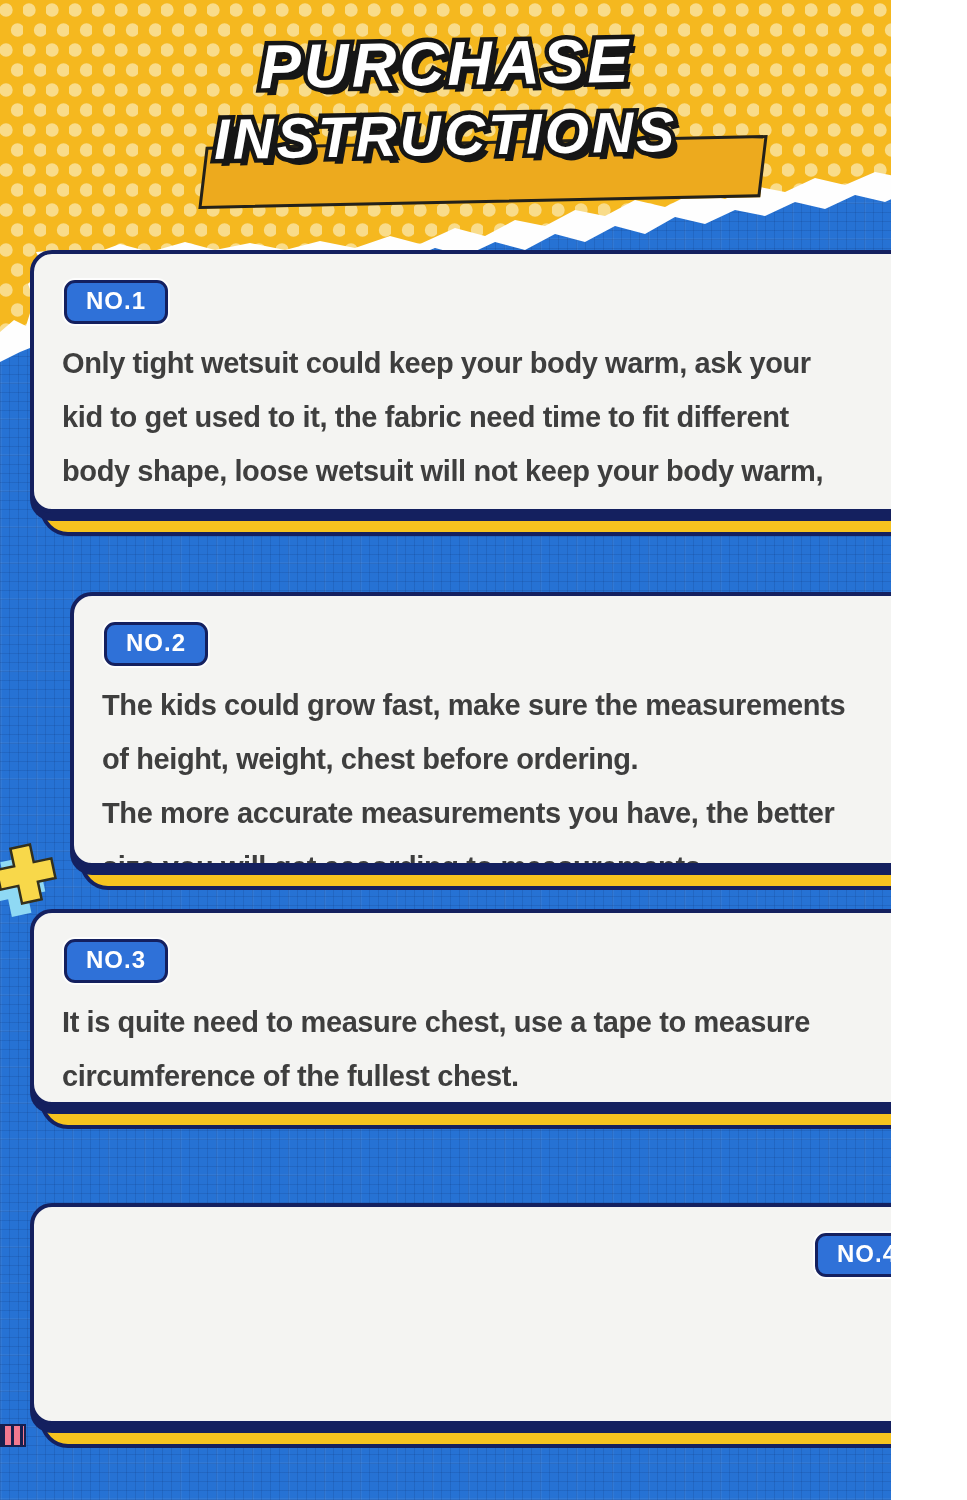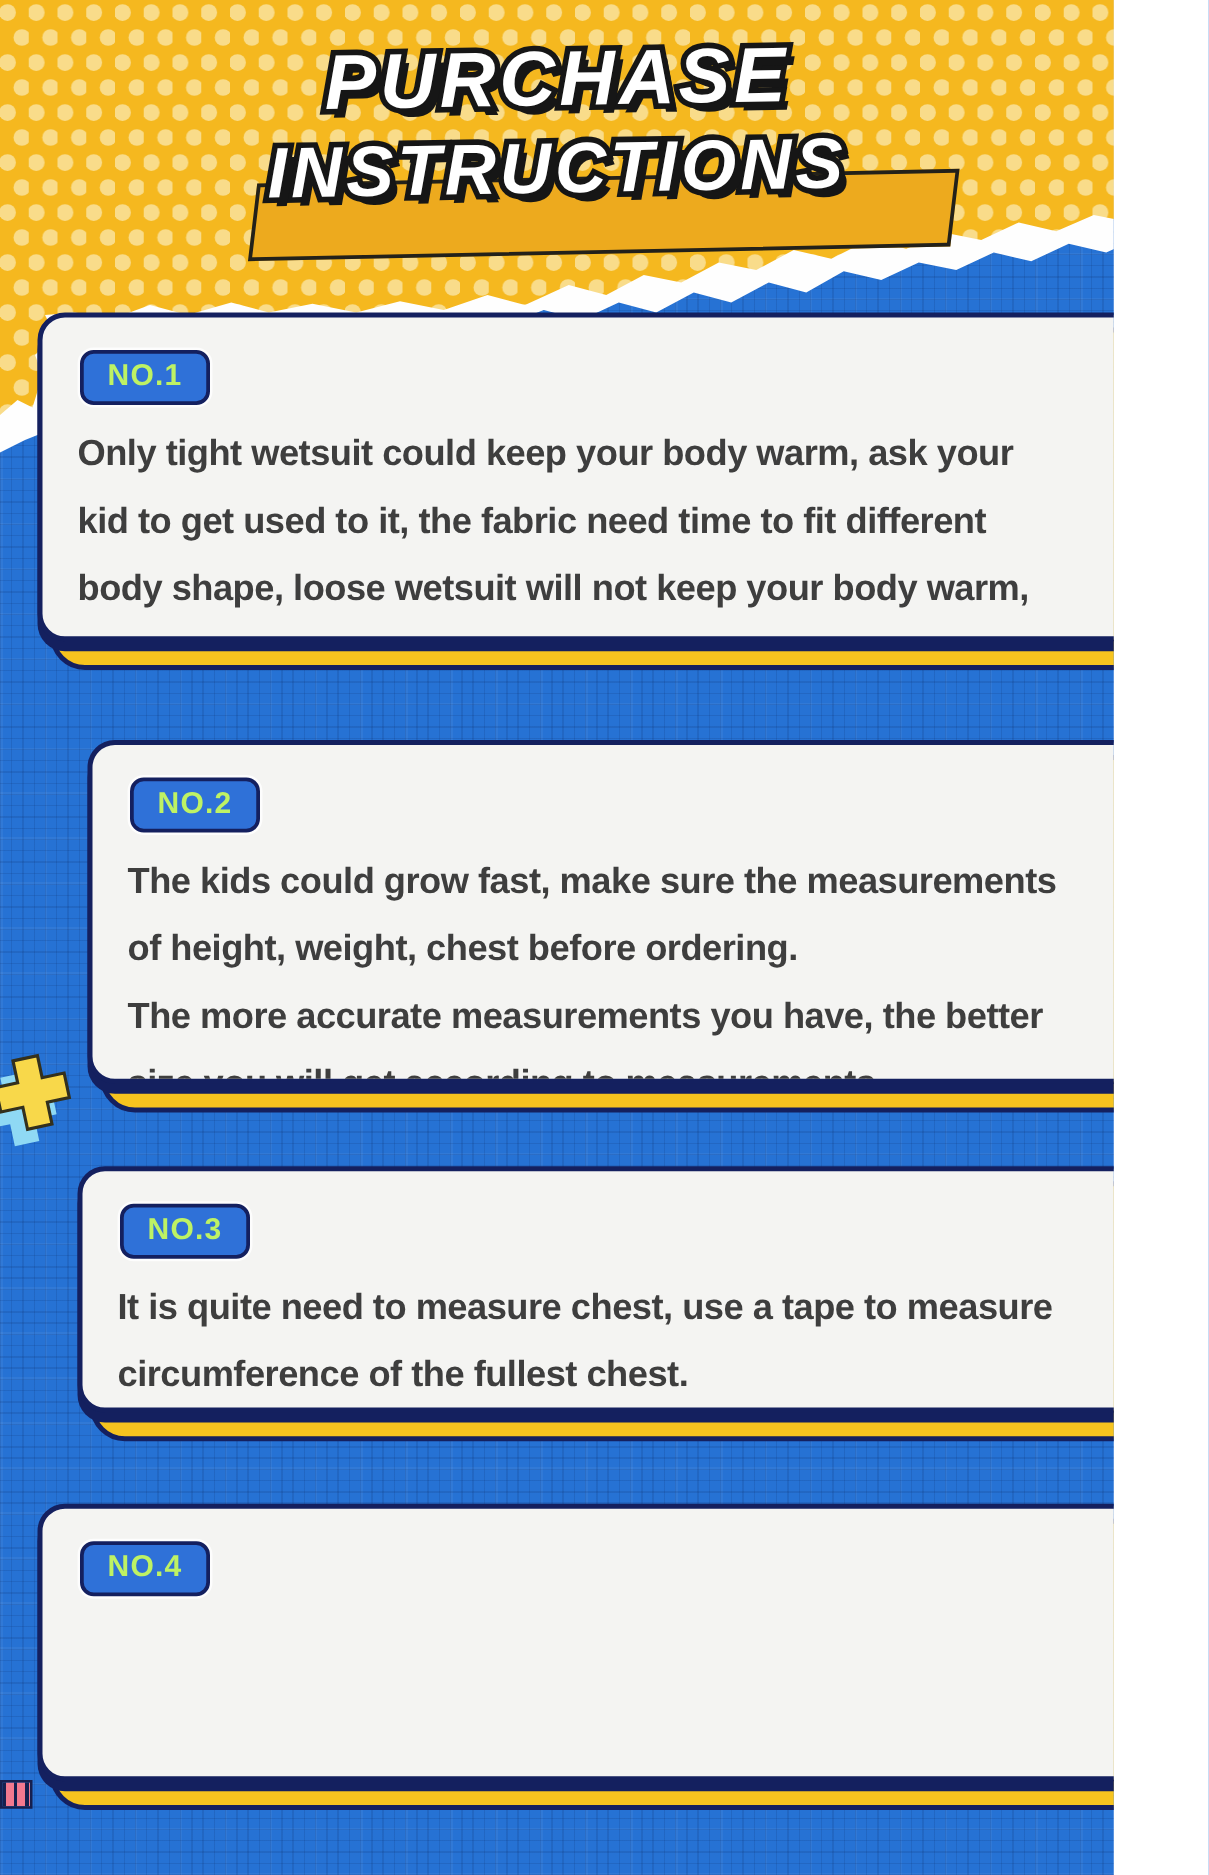--- a/index.html
+++ b/index.html
@@ -46,34 +46,34 @@
     background:#f4f4f2;border:4px solid #14205f;border-radius:22px;
     box-shadow:0 8px 0 #14205f;
     overflow:hidden;
   }
   .badge{
     display:inline-block;
     margin:26px 0 0 30px;
     background:#2f71d8;
     border:3px solid #14205f;
     border-radius:11px;
-    color:#bef264;font-weight:bold;font-size:24px;letter-spacing:1px;
+    color:#ffffff;font-weight:bold;font-size:24px;letter-spacing:1px;
     padding:4px 19px 6px 19px;
     box-shadow:0 0 0 2px rgba(255,255,255,.8);
   }
   .card-text{
     margin:12px 34px 0 28px;
     font-size:29px;font-weight:bold;color:#3e3e3e;
     line-height:54px;letter-spacing:-0.4px;
     white-space:pre-line;
   }
   #card-1{top:250px;height:263px;}
   #card-2{top:592px;height:275px;margin-left:40px;}
-  #card-3{top:933px;height:197px;margin-left:32px;}
-  #card-4{top:1203px;height:222px;}
+  #card-3{top:909px;height:197px;}
+  #card-4{top:1203px;height:222px;text-align:right;}
 
   #cross-deco{position:absolute;left:-16px;top:838px;z-index:5;}
   #pink-tag{
     position:absolute;left:0;top:1424px;width:26px;height:23px;z-index:5;
     border:2px solid #16204f;
     background:repeating-linear-gradient(90deg,#16204f 0 3px,#f3798f 3px 9px);
     box-sizing:border-box;
   }
 </style>
 </head>

